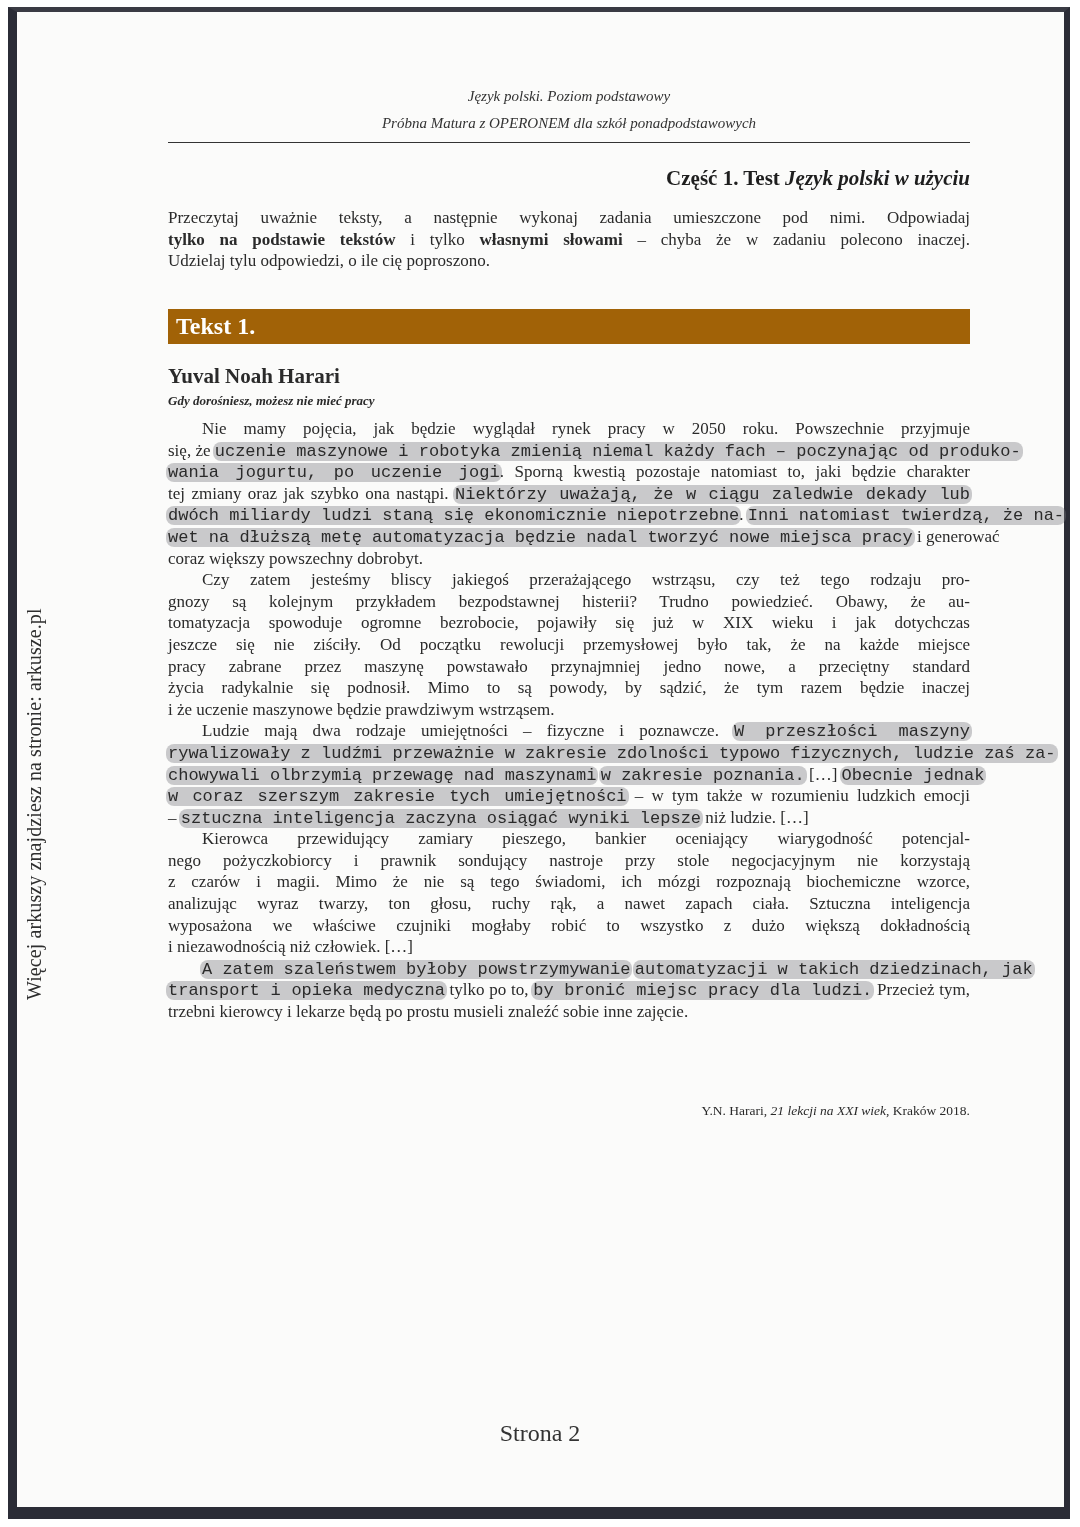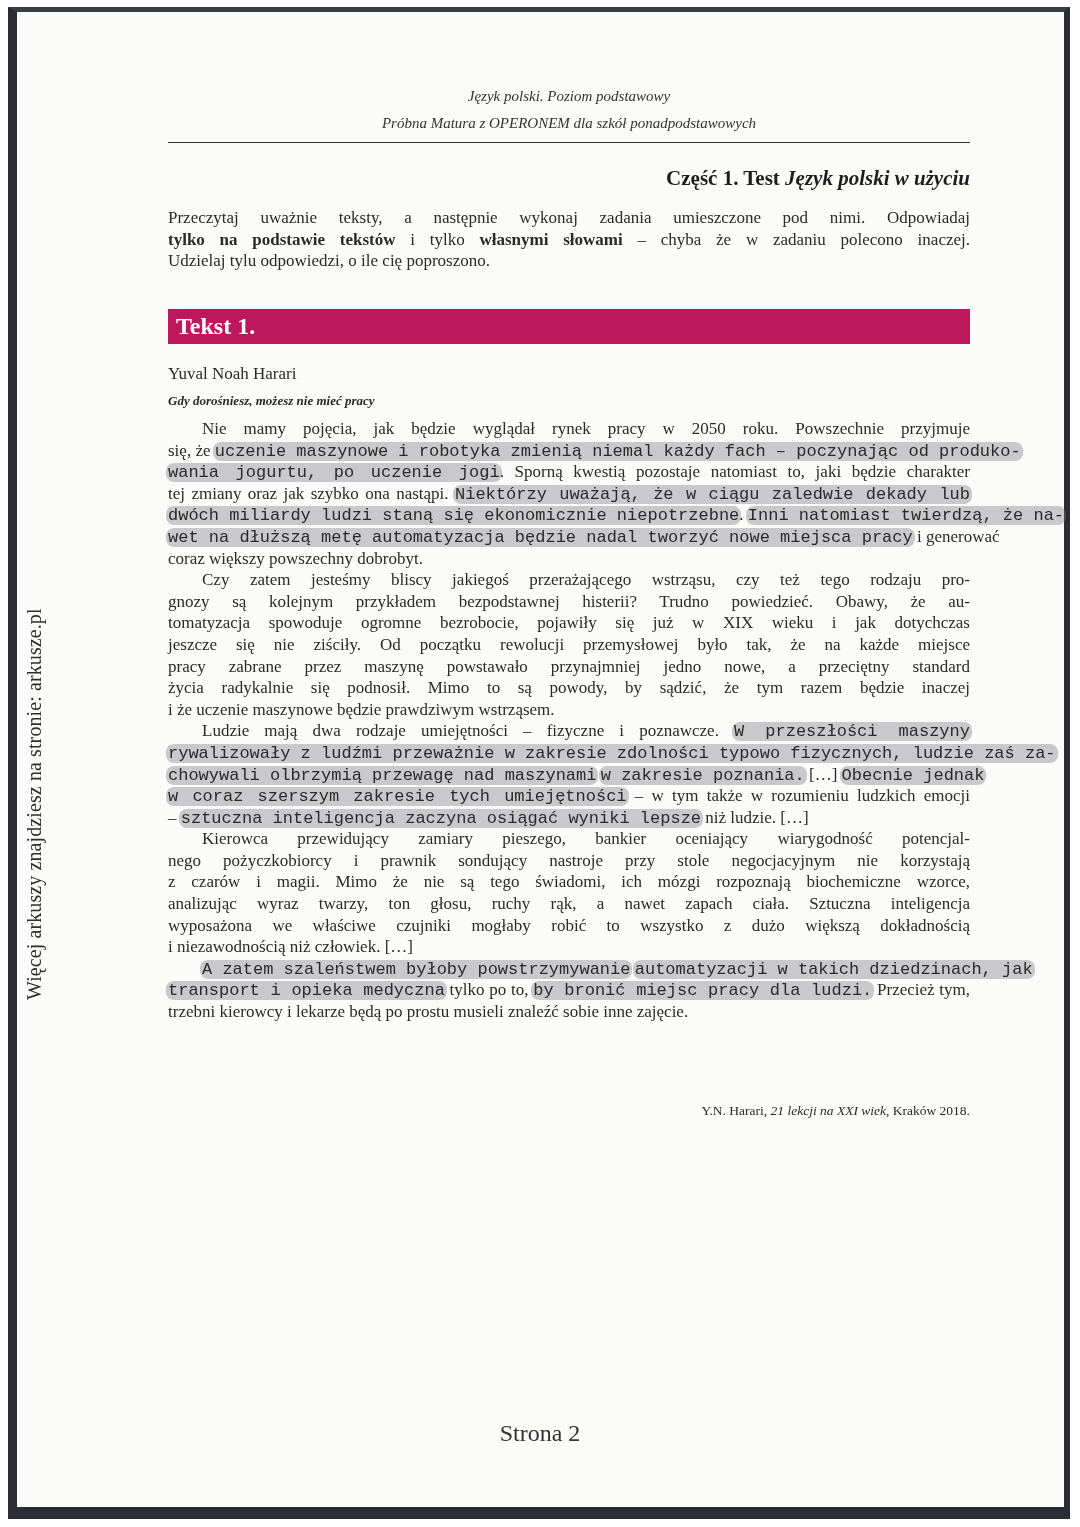--- a/index.html
+++ b/index.html
@@ -30,24 +30,24 @@
     font-size: 21px; font-weight: bold; color: #1e1e1e;
   }
   .part-title i { font-style: italic; }
   .lines { position: absolute; left: 168px; width: 802px; font-size: 17px; }
   .line { height: 21.6px; line-height: 21.6px; white-space: nowrap; text-align: justify; text-align-last: justify; }
   .line.last { text-align-last: left; }
   .line.indent { padding-left: 34px; }
   .instr { top: 207px; }
   .banner {
     position: absolute; left: 168px; top: 309px; width: 802px; height: 35px;
-    background: #be185d; color: #ffffff; font-weight: bold; font-size: 24px;
+    background: #a16207; color: #ffffff; font-weight: bold; font-size: 24px;
     line-height: 35px; padding-left: 8px; box-sizing: border-box;
   }
-  .author { position: absolute; left: 168px; top: 364px; font-size: 17px; }
+  .author { position: absolute; left: 168px; top: 364px; font-size: 21px; font-weight: bold; }
   .title { position: absolute; left: 168px; top: 393px; font-size: 13px; font-weight: bold; font-style: italic; }
   .body-text { top: 418px; }
   .hl { background: rgba(120,120,125,0.38); border-radius: 8px; padding: 0 2px; margin: 0 -2px; font-family: Liberation Mono, monospace; }
   .citation {
     position: absolute; right: 110px; top: 1103px; font-size: 13.5px; color: #2a2a2a;
   }
   .citation i { font-style: italic; }
   .page-num { position: absolute; left: 0; width: 1080px; top: 1420px; text-align: center; font-size: 24px; color: #333; }
   b { font-weight: bold; }
 </style>

